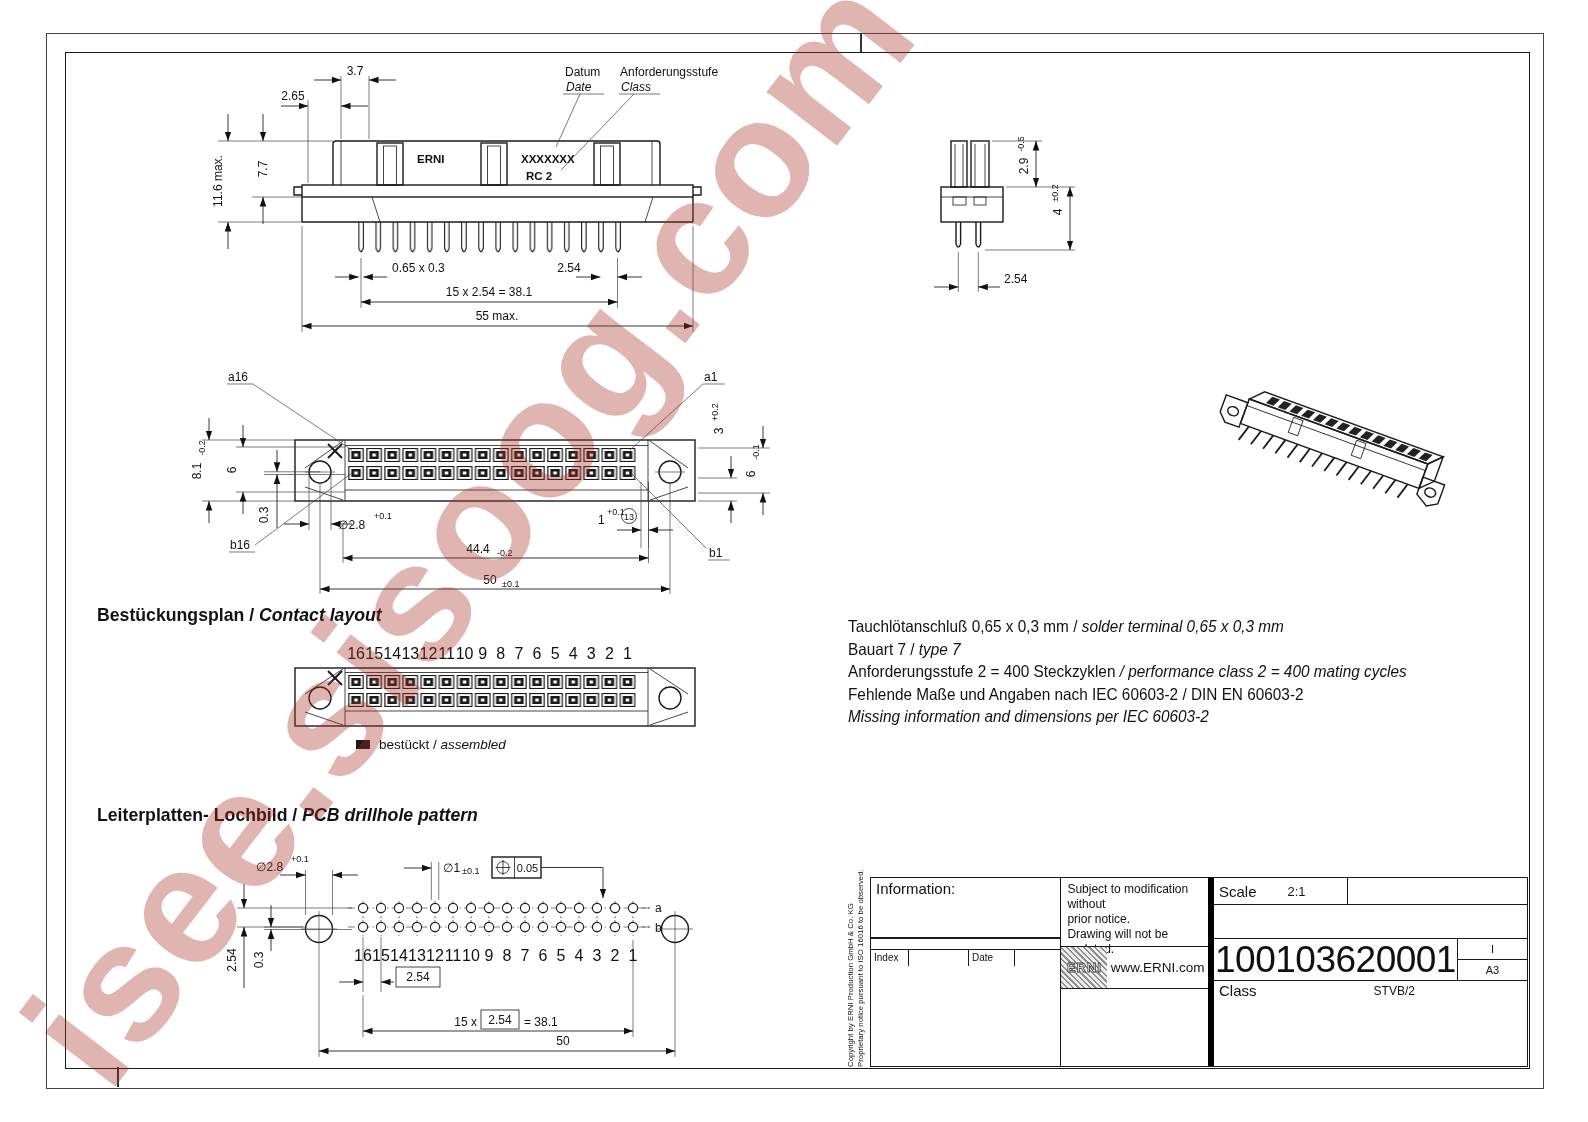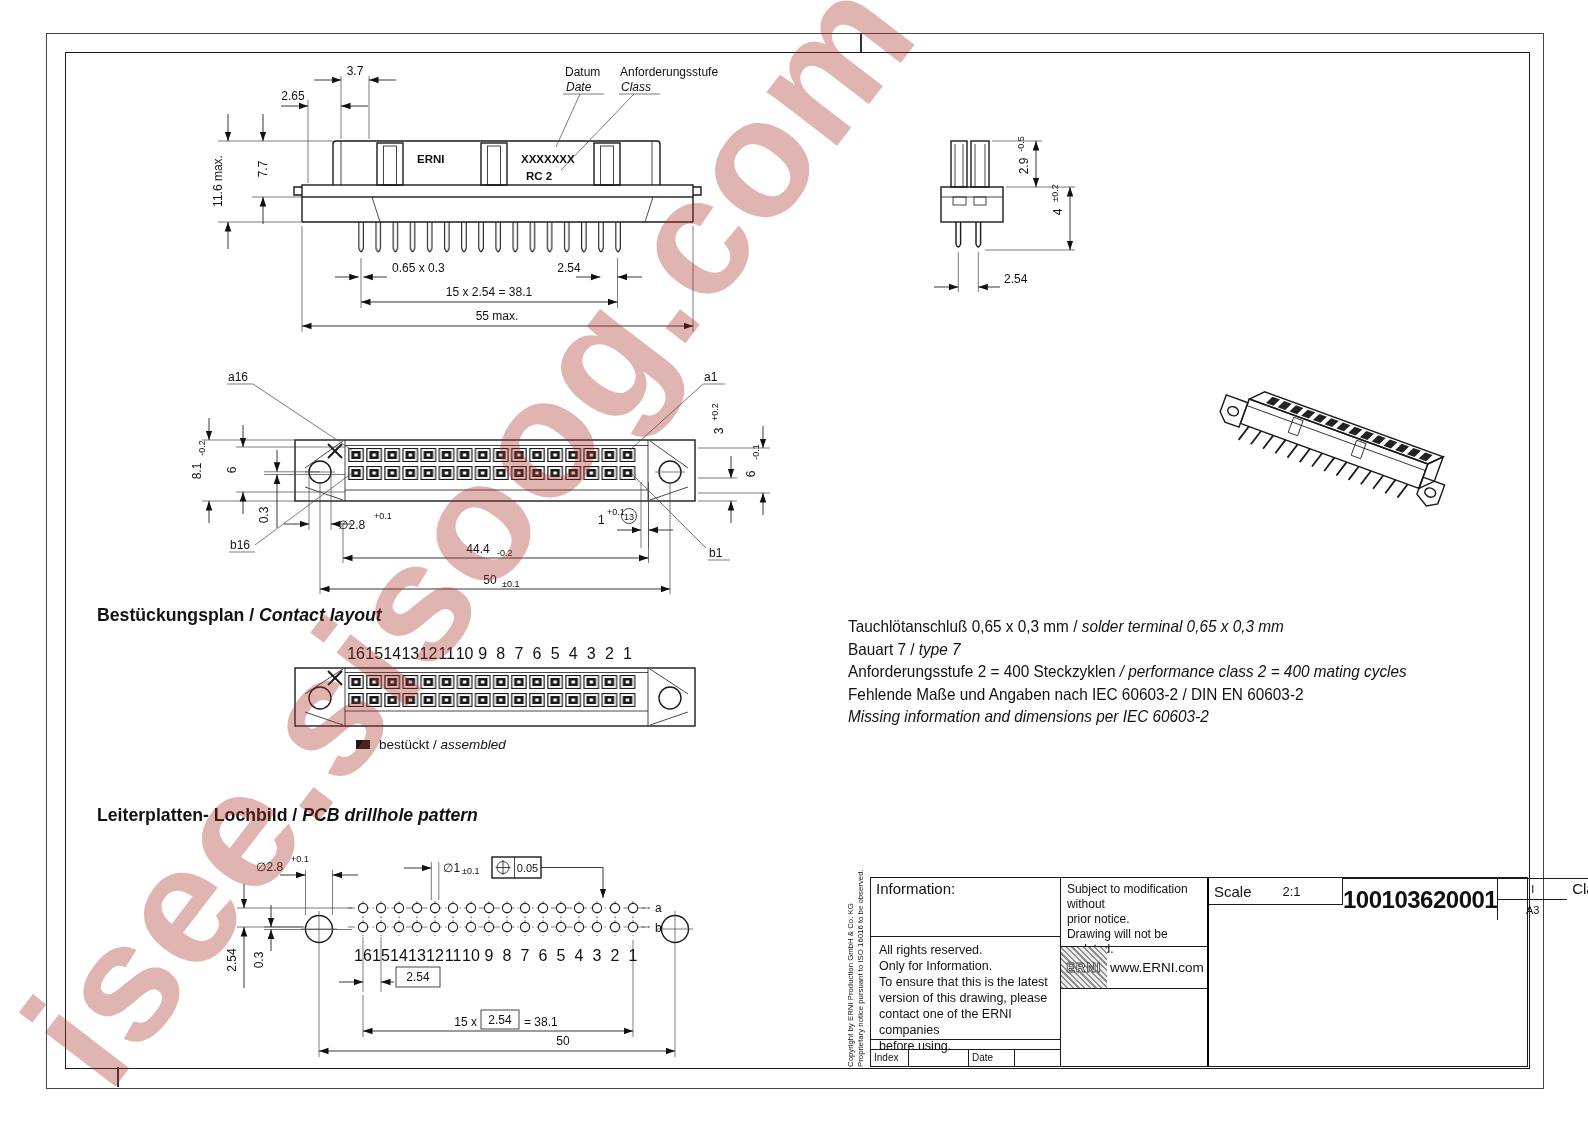--- a/index.html
+++ b/index.html
@@ -22,21 +22,21 @@
   .numrow-b span{width:18px}
   
   .legend{left:356px;top:737px;display:flex;align-items:center;font-size:13.5px;gap:9px}
   .sw{width:14px;height:9px;background:#1a1a1a}
   
   .tb{left:870px;top:877px;width:658px;height:190px;border:1.5px solid #1a1a1a;
       display:flex;box-sizing:border-box;font-size:12px}
   .tb *{box-sizing:border-box}
   .colA{width:190px;display:flex;flex-direction:column}
   .colB{width:148px;border-left:1px solid #1a1a1a;display:flex;flex-direction:column}
-  .colR{width:320px;border-left:2px solid #000000;display:flex;flex-direction:row}
+  .colR{width:320px;border-left:6px solid #000000;display:flex;flex-direction:column}
   .cell{padding:2px 5px}
   .lab{font-size:15px}
   .bB{border-bottom:1px solid #1a1a1a}.bT{border-top:1px solid #1a1a1a}.bR{border-right:1px solid #1a1a1a}
   .rights{height:102px;font-size:12.5px;line-height:16px;padding:5px 8px}
   .minirow{height:11px}
   .idxrow{height:17px;display:flex;font-size:10px}
   .idxrow>div{padding:2px 3px}
   .tolrow{height:60px;display:flex}
   .symcell{width:57px;text-align:center;font-size:7.5px;line-height:8.5px;padding-top:3px}
   .notice{height:68px;font-size:12px;line-height:15px;padding:4px 6px}
@@ -46,21 +46,21 @@
             font-weight:bold;font-size:13px;color:#fff;-webkit-text-stroke:.8px #333;letter-spacing:1px}
   .www{flex:1;display:flex;align-items:center;justify-content:center;font-size:13.5px}
   .scalerow{height:27px;display:flex}
   .scalecell{width:134px;display:flex;align-items:center}
   .desig{height:68px;text-align:center}
   .desig .lab{text-align:left}
   .d-de{font-size:17.5px;margin-top:1px}
   .d-en{font-size:17.5px;font-style:italic;margin-top:3px}
   .pnrow{height:42px;display:flex}
   .pn{flex:1;display:flex;align-items:center;justify-content:center;
-      font-size:24px;font-weight:bold;letter-spacing:-.5px}
+      font-size:37px;font-weight:normal;letter-spacing:-.5px}
   .rev{width:70px;border-left:1px solid #1a1a1a;display:flex;flex-direction:column;font-size:11px;text-align:center}
   .rev>div{flex:1;display:flex;align-items:center;justify-content:center}
   .classrow{height:20px;display:flex;align-items:center}
   .classval{flex:1;text-align:center;font-size:12px}
   .copyr{left:846px;top:877px;width:190px;height:20px;transform:rotate(-90deg) translateX(-190px);
          transform-origin:0 0;font-size:7.8px;line-height:9.6px;white-space:nowrap}
   
   .wm{left:-14px;top:1002px;transform:rotate(-52.5deg);transform-origin:0 0;
       font-size:168px;font-weight:bold;letter-spacing:2px;white-space:nowrap;
       color:rgba(168,48,38,.36);pointer-events:none;z-index:5}
@@ -485,28 +485,20 @@
   <div><span>Tauchlötanschluß 0,65 x 0,3 mm / </span><span class="it">solder terminal 0,65 x 0,3 mm</span></div>
   <div><span>Bauart 7 / </span><span class="it">type 7</span></div>
   <div><span>Anforderungsstufe 2 = 400 Steckzyklen </span><span class="it">/ performance class 2 = 400 mating cycles</span></div>
   <div><span>Fehlende Maße und Angaben nach IEC 60603-2 / DIN EN 60603-2</span></div>
   <div class="it"><span>Missing information and dimensions per IEC 60603-2</span></div>
 </div>
 
 <div class="abs tb">
   <div class="colA">
     <div class="cell lab bB" style="height:60px">Information:</div>
-    <div class="rights">
-      <div>All rights reserved.</div>
-        <div>Only for Information.</div>
-      <div>To ensure that this is the latest</div>
-        <div>version of this drawing, please</div>
-      <div>contact one of the ERNI companies</div>
-        <div>before using.</div>
-    </div>
     <div class="minirow bT"></div>
     <div class="idxrow bT">
       <div class="bR" style="width:38px">Index</div>
       <div class="bR" style="width:60px"></div>
       <div class="bR" style="width:46px">Date</div>
       <div style="flex:1"></div>
     </div>
   </div>
   <div class="colB">
     <div class="notice">

